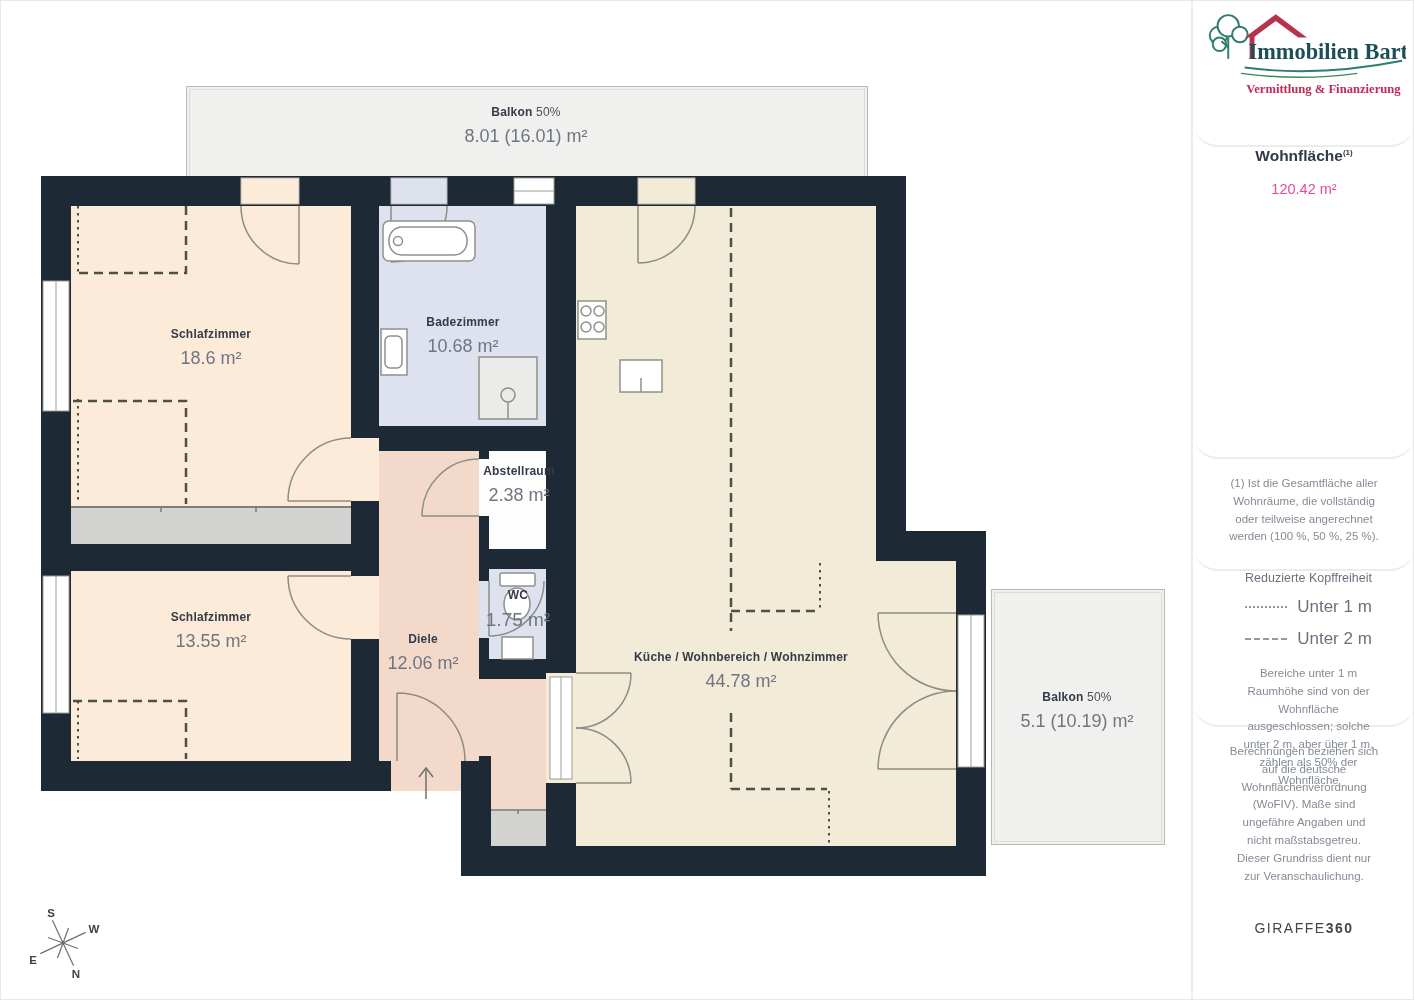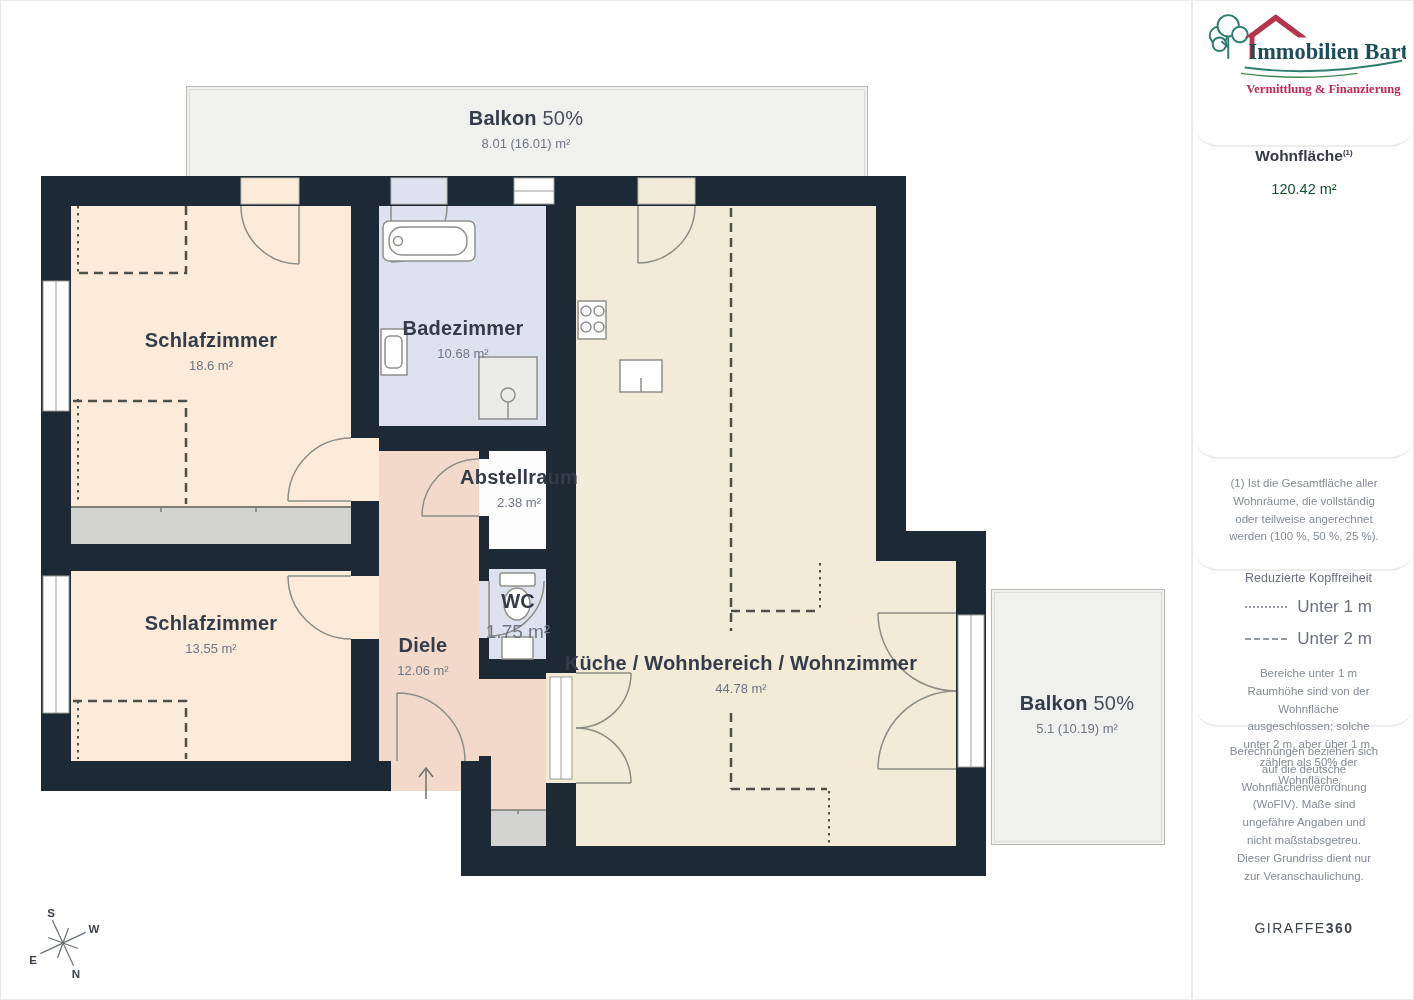--- a/index.html
+++ b/index.html
@@ -5,34 +5,34 @@
   html,body{margin:0;padding:0;}
   body{width:1414px;height:1000px;font-family:"Liberation Sans",sans-serif;background:#fff;}
   .page{position:relative;width:1414px;height:1000px;background:#fff;border:1px solid #e8e8e8;box-sizing:border-box;overflow:hidden;}
   .plan{position:absolute;left:0;top:0;width:1190px;height:1000px;}
   .wall{position:absolute;background:#1e2936;}
   .room{position:absolute;}
   .balcony{position:absolute;background:#f0f0ee;border:1px solid #b9b9b4;}
   .balcony::after{content:"";position:absolute;inset:2px;border:1px solid #dcdcd7;}
   svg.overlay{position:absolute;left:0;top:0;}
   .rlabel{position:absolute;transform:translateX(-50%);text-align:center;white-space:nowrap;line-height:1.45;}
-  .rname{font-size:20px;font-weight:bold;color:#343c49;letter-spacing:.2px;}
+  .rname{font-size:12px;font-weight:bold;color:#343c49;letter-spacing:.2px;}
   .rname .suffix{font-weight:400;color:#4a515c;}
-  .rarea{font-size:13px;color:#6f7582;margin-top:2px;font-weight:400;}
+  .rarea{font-size:18px;color:#6f7582;margin-top:2px;font-weight:400;}
   
   .sidebar{position:absolute;left:1190px;top:0;width:224px;height:1000px;background:#fff;border-left:2px solid #ececec;box-sizing:border-box;display:flex;flex-direction:column;}
   .sb{border-bottom:2px solid #ececec;display:flex;flex-direction:column;align-items:center;justify-content:flex-start;text-align:center;box-sizing:border-box;border-radius:25px;}
   .sb-logo{height:146px;}
   .sb-summary{height:312px;}
   .sb-foot{height:112px;}
   .sb-legend{height:156px;padding-left:9px;}
   .sb-disc{flex:1;border-bottom:none;}
   .summary-label{font-size:15.5px;font-weight:bold;color:#323a46;}
   .summary-label sup{font-size:8px;}
-  .summary-value{font-size:14.5px;color:#14532d;margin-top:16px;}
+  .summary-value{font-size:14.5px;color:#ec4899;margin-top:16px;}
   .sb p{font-size:11.5px;color:#848b95;line-height:1.55;margin:16px;padding:0 20px;}
   .legend-title{font-size:12.5px;color:#6b727d;margin-bottom:6px;}
   .legend-row{display:flex;align-items:center;gap:10px;font-size:17px;color:#6b727d;margin:6px 0;}
   .sample{width:42px;height:0;border-top:2px dotted #959ba3;}
   .sample.dashed{border-top:2px dashed #959ba3;}
   .legend-note{margin-top:10px !important;}
   .brand{margin-top:18px;font-size:14px;letter-spacing:1.5px;color:#41464d;}
   .brand b{font-weight:bold;}
 </style>
 </head>

